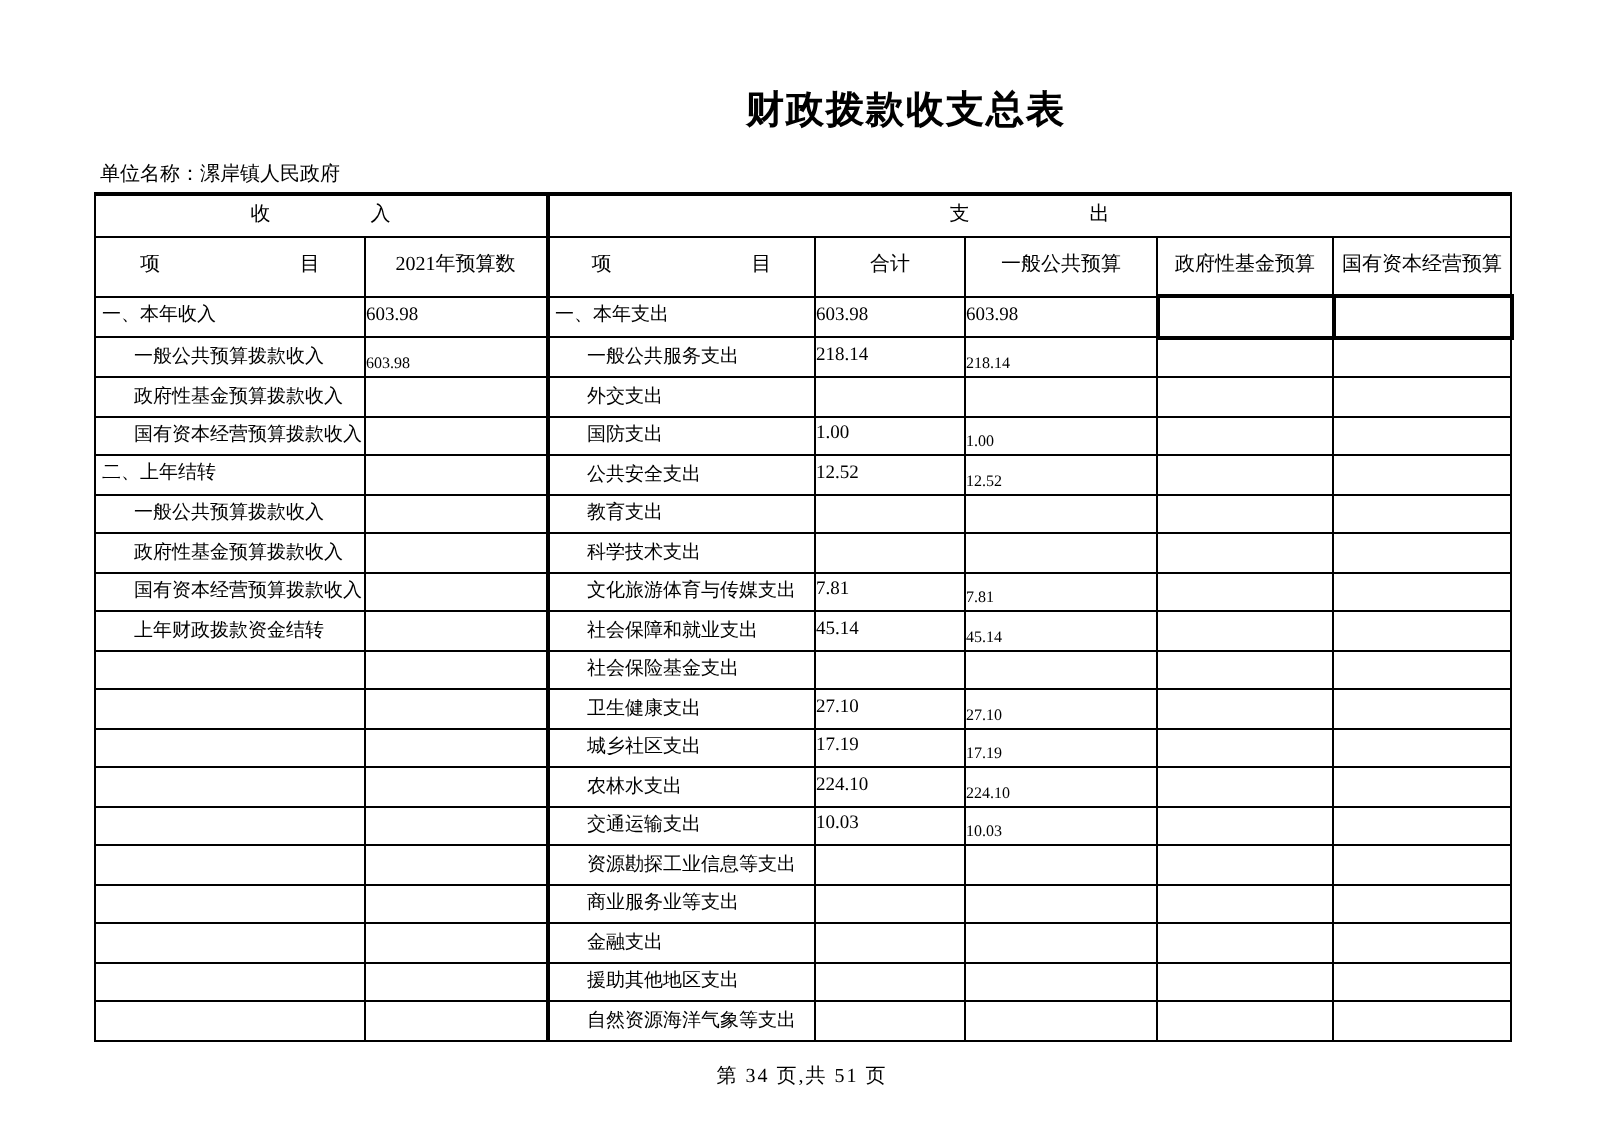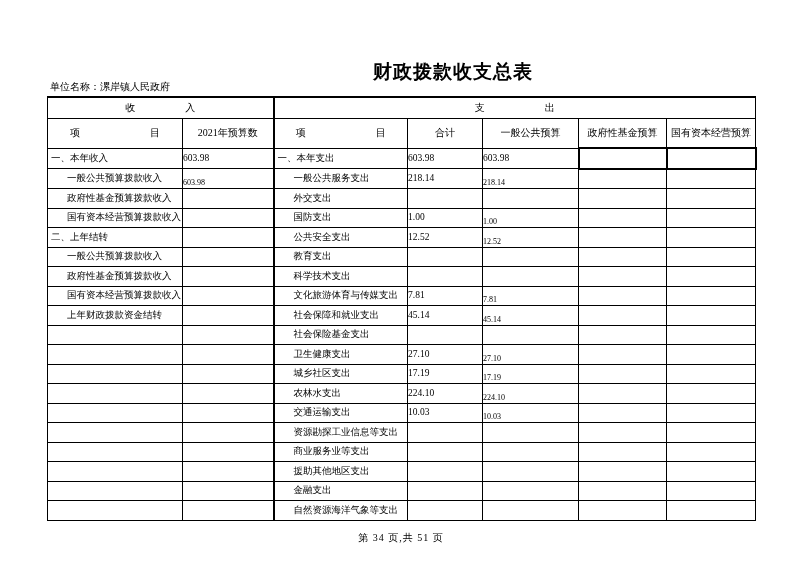--- a/index.html
+++ b/index.html
@@ -2,21 +2,21 @@
 <html><head>
 <meta charset="utf-8">
 <style>
   html,body { margin:0; padding:0; }
   body {
     width:800px; height:565px; background:#ffffff; color:#000;
     font-family:"Liberation Serif","DejaVu Serif",serif;
     position:relative; overflow:hidden;
   }
   .title {
-    position:absolute; top:59px; left:453px; transform:translateX(-50%);
+    position:absolute; top:42px; left:453px; transform:translateX(-50%);
     font-family:"Liberation Sans","DejaVu Sans",sans-serif;
     font-size:19px; font-weight:bold; letter-spacing:1px; white-space:nowrap;
   }
   .unit {
     position:absolute; top:80px; left:50px;
     font-size:10px; white-space:nowrap;
   }
   .table-clip {
     position:absolute; top:96px; left:47px; width:710px; height:433px;
     overflow:hidden;
@@ -218,30 +218,30 @@
             <td class="num"></td>
             <td class="item divL ind">商业服务业等支出</td>
             <td class="num"></td>
             <td class="num"></td>
             <td></td>
             <td></td>
           </tr>
           <tr>
             <td class="item"></td>
             <td class="num"></td>
+            <td class="item divL ind">金融支出</td>
+            <td class="num"></td>
+            <td class="num"></td>
+            <td></td>
+            <td></td>
+          </tr>
+          <tr>
+            <td class="item"></td>
+            <td class="num"></td>
             <td class="item divL ind">援助其他地区支出</td>
-            <td class="num"></td>
-            <td class="num"></td>
-            <td></td>
-            <td></td>
-          </tr>
-          <tr>
-            <td class="item"></td>
-            <td class="num"></td>
-            <td class="item divL ind">金融支出</td>
             <td class="num"></td>
             <td class="num"></td>
             <td></td>
             <td></td>
           </tr>
           <tr>
             <td class="item"></td>
             <td class="num"></td>
             <td class="item divL ind">自然资源海洋气象等支出</td>
             <td class="num"></td>

